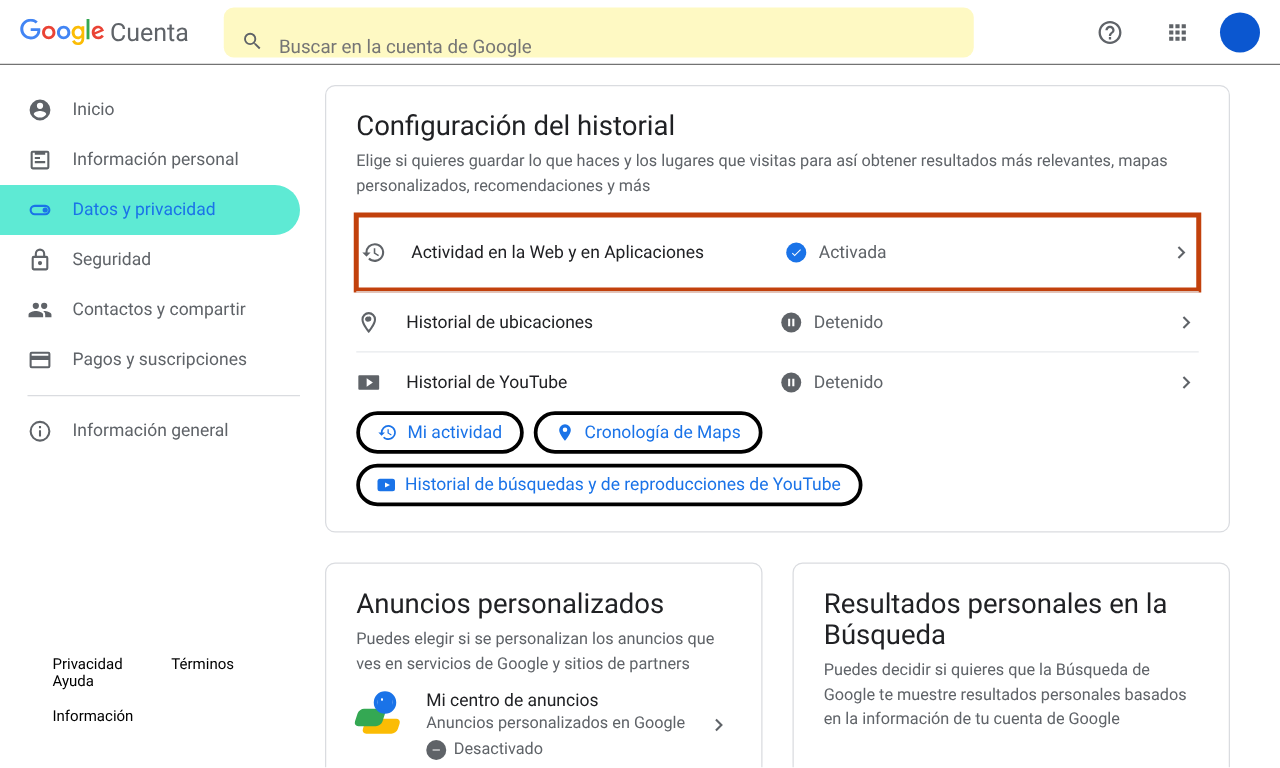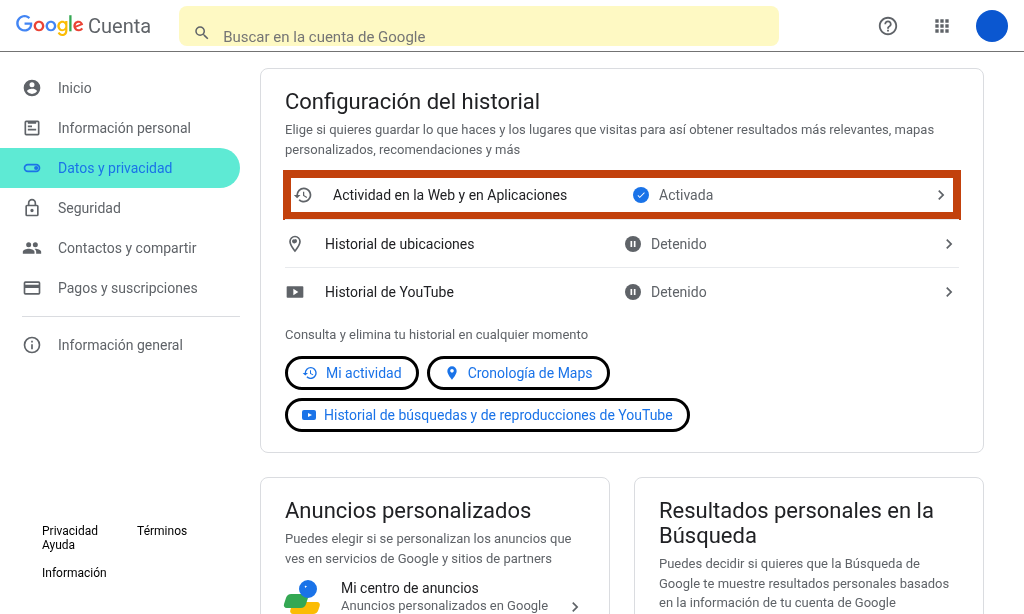--- a/index.html
+++ b/index.html
@@ -35,21 +35,21 @@
     .sidebar-footer a { color: #000000; text-decoration: none; margin-right: 14px; margin-left: 22px; }
 
     
     .content { flex: 1; padding: 16px 40px 0 0; overflow: hidden; }
     .card { border: 1px solid #dadce0; border-radius: 8px; padding: 20px 24px; margin-bottom: 24px; }
     .card h2 { font-size: 22px; font-weight: 400; color: #202124; margin-bottom: 6px; }
     .card .subtitle { font-size: 13px; color: #5f6368; line-height: 1.5; margin-bottom: 12px; }
 
     .setting-row { display: flex; align-items: center; height: 48px; border-top: 1px solid #e8eaed; cursor: pointer; }
     .setting-row:first-of-type { border-top: 1px solid #e8eaed; }
-    .setting-row.highlight { border: 8px solid #c2410c; border-radius: 0; margin: -1px -2px; padding: 0 2px; height: 50px; align-items: center; }
+    .setting-row.highlight { border: 4px solid #c2410c; border-radius: 0; margin: -1px -2px; padding: 0 2px; height: 64px; align-items: center; }
     .setting-row .left { display: flex; align-items: center; width: 340px; }
     .setting-row .ic { width: 20px; height: 20px; fill: #5f6368; margin-right: 20px; }
     .setting-row .label { font-size: 14px; color: #202124; }
     .setting-row .status { display: flex; align-items: center; gap: 10px; font-size: 14px; color: #5f6368; }
     .status-dot { width: 16px; height: 16px; border-radius: 50%; display: flex; align-items: center; justify-content: center; }
     .status-dot.blue { background: #1a73e8; }
     .status-dot.grey { background: #5f6368; }
     .status-dot svg { fill: #fff; }
     .setting-row .chev { margin-left: auto; fill: #5f6368; width: 20px; height: 20px; }
 
@@ -235,21 +235,20 @@
                 <path d="M6 5h4v14H6zm8 0h4v14h-4z"></path>
               </svg>
             </span>
           <span>Detenido</span>
         </div>
         <svg class="chev" viewBox="0 0 24 24">
             <path d="M8.59 16.59L13.17 12 8.59 7.41 10 6l6 6-6 6z"></path>
           </svg>
       </div>
 
-      <p class="note">Consulta y elimina tu historial en cualquier momento</p>
       <div class="chips">
         <div class="chip">
           <svg class="ci" viewBox="0 0 24 24">
               <path d="M13 3a9 9 0 00-9 9H1l3.89 3.89L9 12H6a7 7 0 117 7 6.9 6.9 0 01-4.95-2.05l-1.41 1.41A9 9 0 1013 3zm-1 5v5l4.28 2.54.72-1.21-3.5-2.08V8H12z"></path>
             </svg>
           <span>Mi actividad</span>
         </div>
         <div class="chip">
           <svg class="ci" viewBox="0 0 24 24">
               <path d="M12 2a7 7 0 00-7 7c0 5.25 7 13 7 13s7-7.75 7-13a7 7 0 00-7-7zm0 9.5A2.5 2.5 0 1112 6a2.5 2.5 0 010 5.5z"></path>

